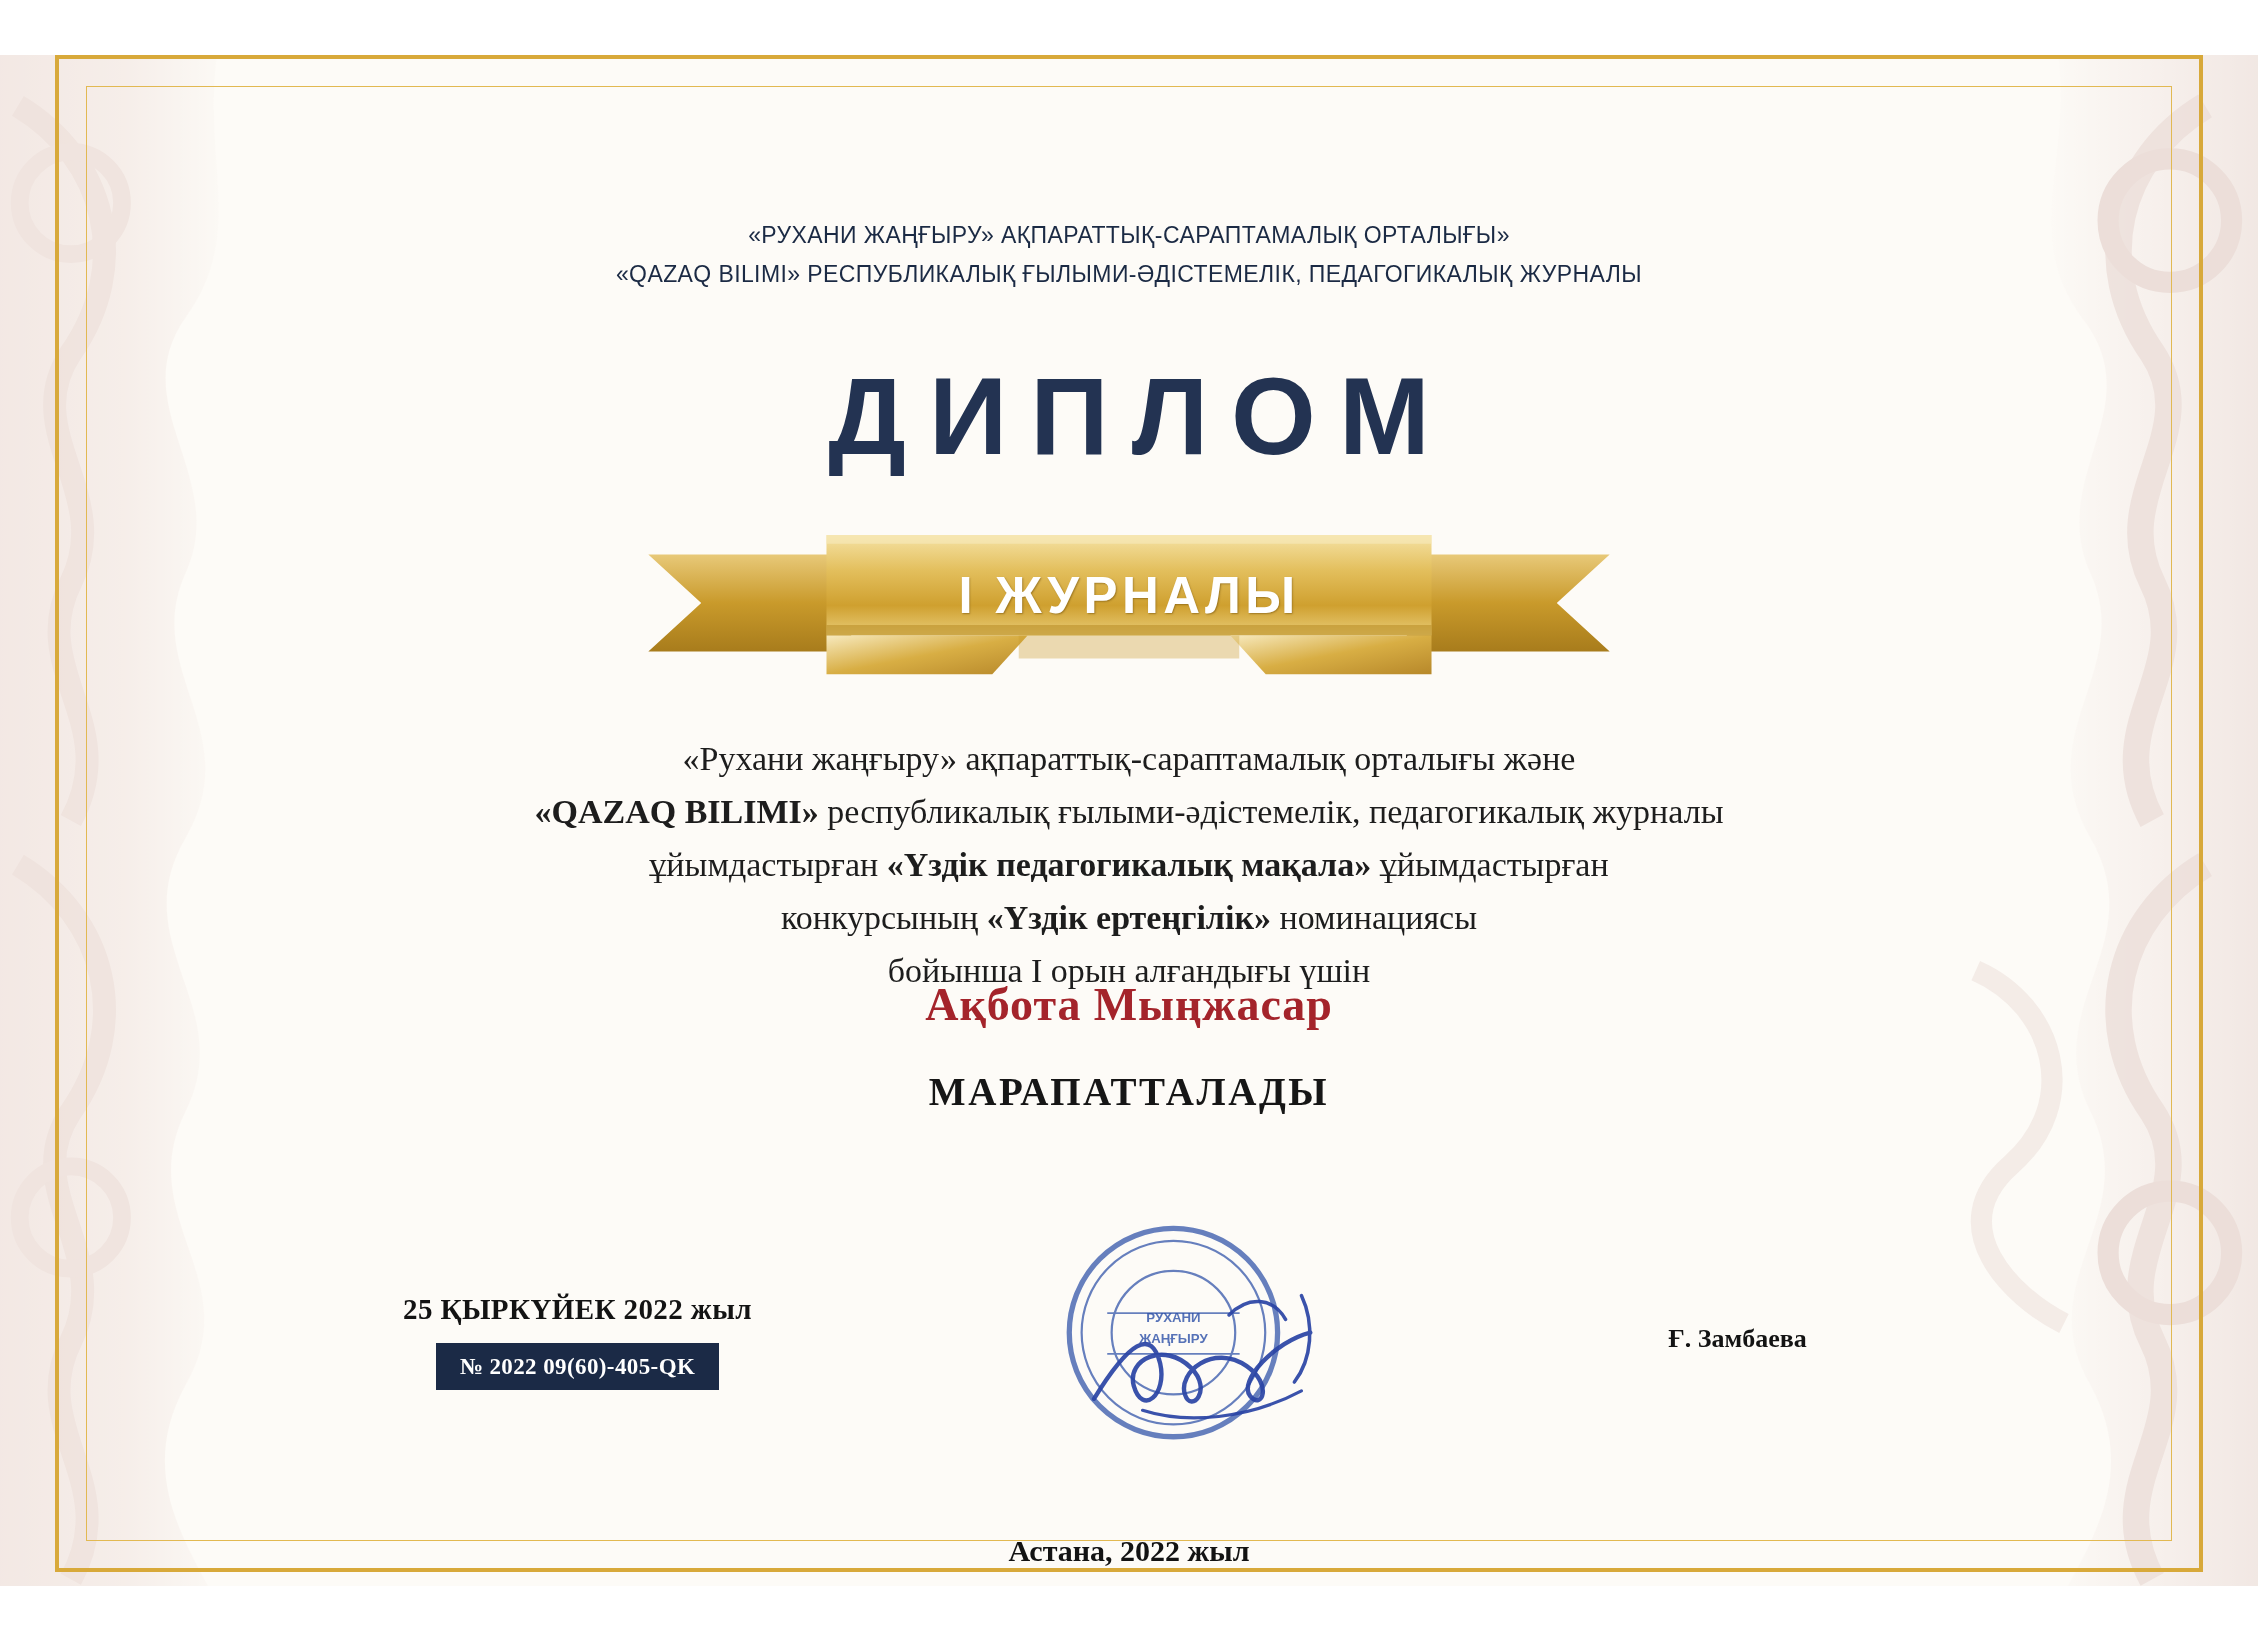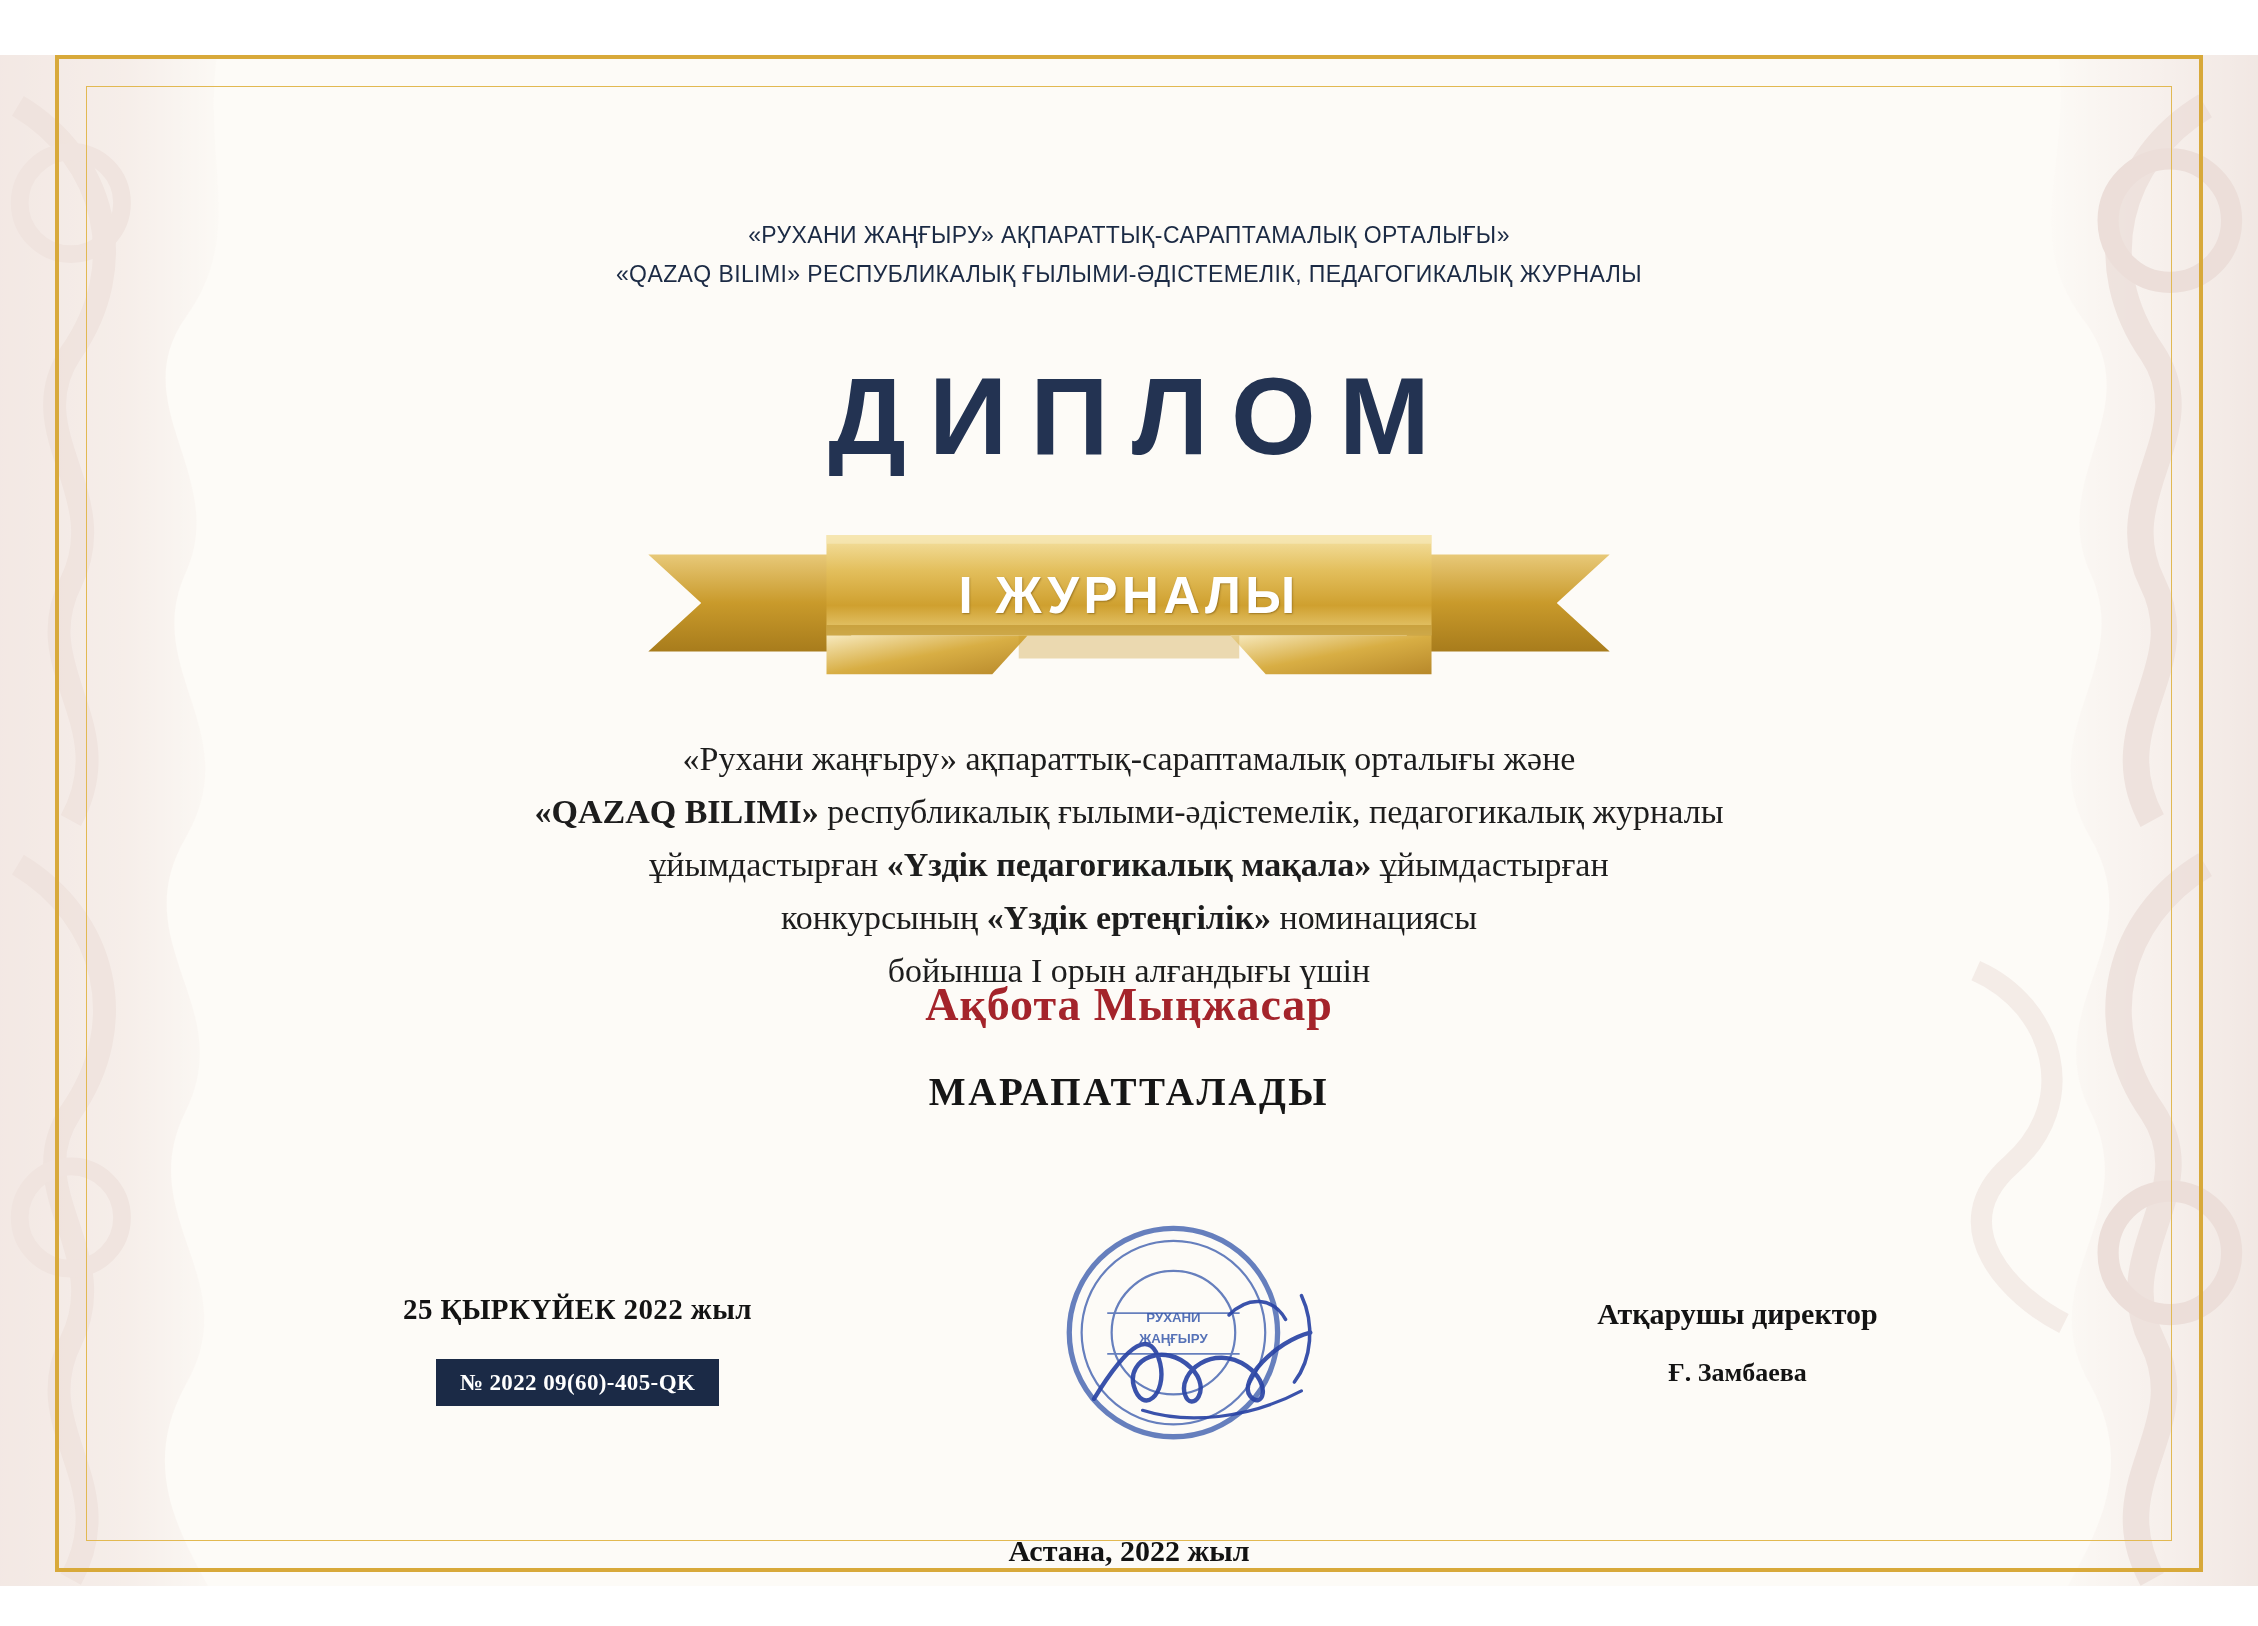--- a/index.html
+++ b/index.html
@@ -190,21 +190,21 @@
     width: 353px;
   }
   .date-text {
     font-family: "Liberation Serif", serif;
     font-weight: bold;
     font-size: 29px;
     color: #131313;
     letter-spacing: 0.4px;
   }
   .reg-badge {
-    margin-top: 33px;
+    margin-top: 17px;
     display: inline-block;
     background: #1b2a46;
     color: #ffffff;
     font-family: "Liberation Serif", serif;
     font-size: 23px;
     font-weight: bold;
     padding: 9.7px 23px;
     letter-spacing: 0.4px;
     border: 1.8px solid #1b2a46;
   }
@@ -381,21 +381,20 @@
         </g>
       </svg>
     </div>
 
     <div class="date-block">
       <div class="date-text">25 ҚЫРКҮЙЕК 2022 жыл</div>
       <div class="reg-badge">№ 2022 09(60)-405-QK</div>
     </div>
 
     <div class="signatory">
-      <div class="signatory-role">Атқарушы директор</div>
       <div class="signatory-name">Ғ. Замбаева</div>
     </div>
 
     <div class="city-line">Астана, 2022 жыл</div>
 
   </div>
 </div>
 
 
 </body></html>

